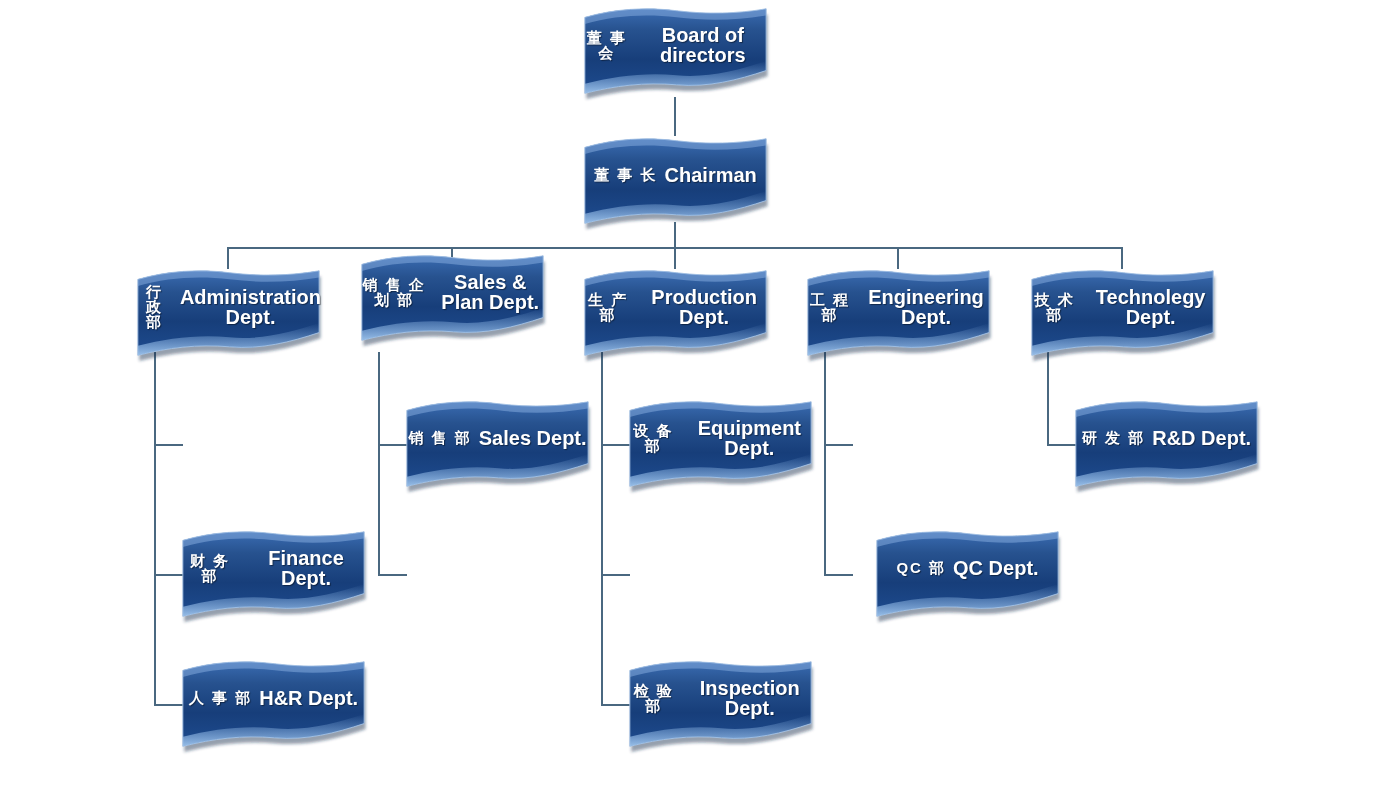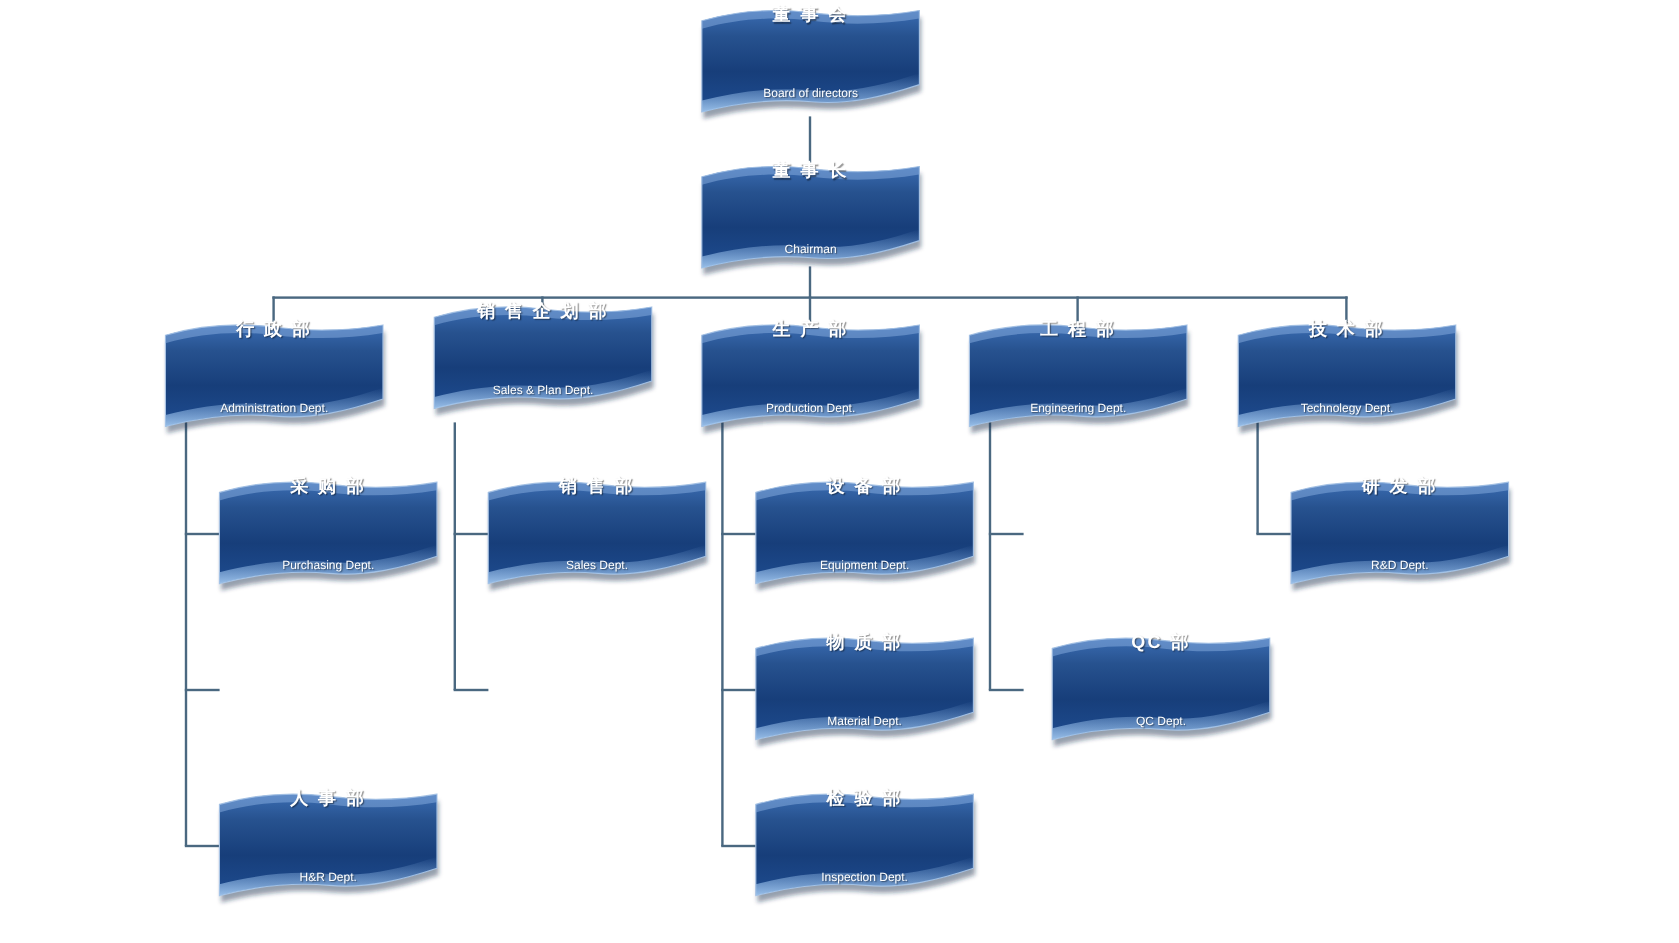--- a/index.html
+++ b/index.html
@@ -15,27 +15,27 @@
   .cl.h{height:2px;}
   .cl.v{width:2px;}
   
   .node{position:absolute;width:185px;height:95px;}
   .node .wave{
     position:absolute;left:0;top:0;width:100%;height:100%;
     overflow:visible;
   }
   .node .labels{
     position:relative;height:100%;
-    display:flex;flex-direction:column;align-items:center;justify-content:space-between;
+    display:flex;flex-direction:row;align-items:center;justify-content:center;
     gap:7px;padding-bottom:16px;box-sizing:border-box;
     color:#ffffff;text-align:center;
     text-shadow:1px 1px 1px rgba(0,0,0,0.45);
   }
   .node .zh{font-size:15px;font-weight:bold;letter-spacing:2px;line-height:1;}
-  .node .en{font-size:10px;font-weight:normal;line-height:1;}
+  .node .en{font-size:20px;font-weight:bold;line-height:1;}
 </style>
 </head>
 <body>
 
 <div class="canvas">
 
   <svg width="0" height="0" style="position:absolute" aria-hidden="true">
     <defs>
       <linearGradient id="gMain" x1="0" y1="0" x2="0" y2="1">
         <stop offset="0" stop-color="#3a6cb2"></stop>
@@ -152,30 +152,30 @@
   <div class="node" style="left:1030px;top:267px">
     <svg class="wave" viewBox="0 0 200 100" preserveAspectRatio="none">
         <use href="#waveShape"></use>
       </svg>
     <div class="labels">
       <div class="zh">技 术 部</div>
       <div class="en">Technolegy Dept.</div>
     </div>
   </div>
 
-  <div class="node" style="left:181px;top:398px">
-    <svg class="wave" viewBox="0 0 200 100" preserveAspectRatio="none">
-        <use href="#waveShape"></use>
-      </svg>
-    <div class="labels">
-      <div class="zh">采 购 部</div>
-      <div class="en">Purchasing Dept.</div>
-    </div>
-  </div>
-
+
+  <div class="node" style="left:181px;top:528px">
+    <svg class="wave" viewBox="0 0 200 100" preserveAspectRatio="none">
+        <use href="#waveShape"></use>
+      </svg>
+    <div class="labels">
+      <div class="zh">财 务 部</div>
+      <div class="en">Finance Dept.</div>
+    </div>
+  </div>
 
   <div class="node" style="left:181px;top:658px">
     <svg class="wave" viewBox="0 0 200 100" preserveAspectRatio="none">
         <use href="#waveShape"></use>
       </svg>
     <div class="labels">
       <div class="zh">人 事 部</div>
       <div class="en">H&amp;R Dept.</div>
     </div>
   </div>
@@ -194,29 +194,20 @@
   <div class="node" style="left:628px;top:398px">
     <svg class="wave" viewBox="0 0 200 100" preserveAspectRatio="none">
         <use href="#waveShape"></use>
       </svg>
     <div class="labels">
       <div class="zh">设 备 部</div>
       <div class="en">Equipment Dept.</div>
     </div>
   </div>
 
-  <div class="node" style="left:628px;top:528px">
-    <svg class="wave" viewBox="0 0 200 100" preserveAspectRatio="none">
-        <use href="#waveShape"></use>
-      </svg>
-    <div class="labels">
-      <div class="zh">物 质 部</div>
-      <div class="en">Material Dept.</div>
-    </div>
-  </div>
 
   <div class="node" style="left:628px;top:658px">
     <svg class="wave" viewBox="0 0 200 100" preserveAspectRatio="none">
         <use href="#waveShape"></use>
       </svg>
     <div class="labels">
       <div class="zh">检 验 部</div>
       <div class="en">Inspection Dept.</div>
     </div>
   </div>

